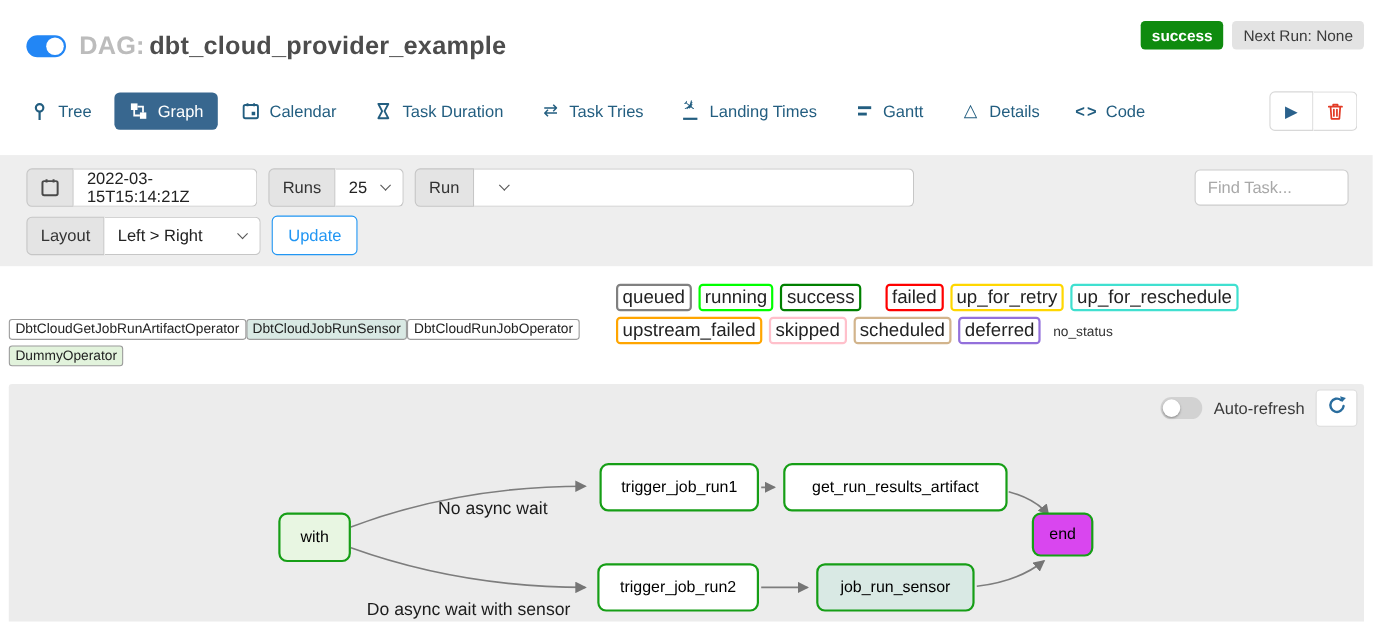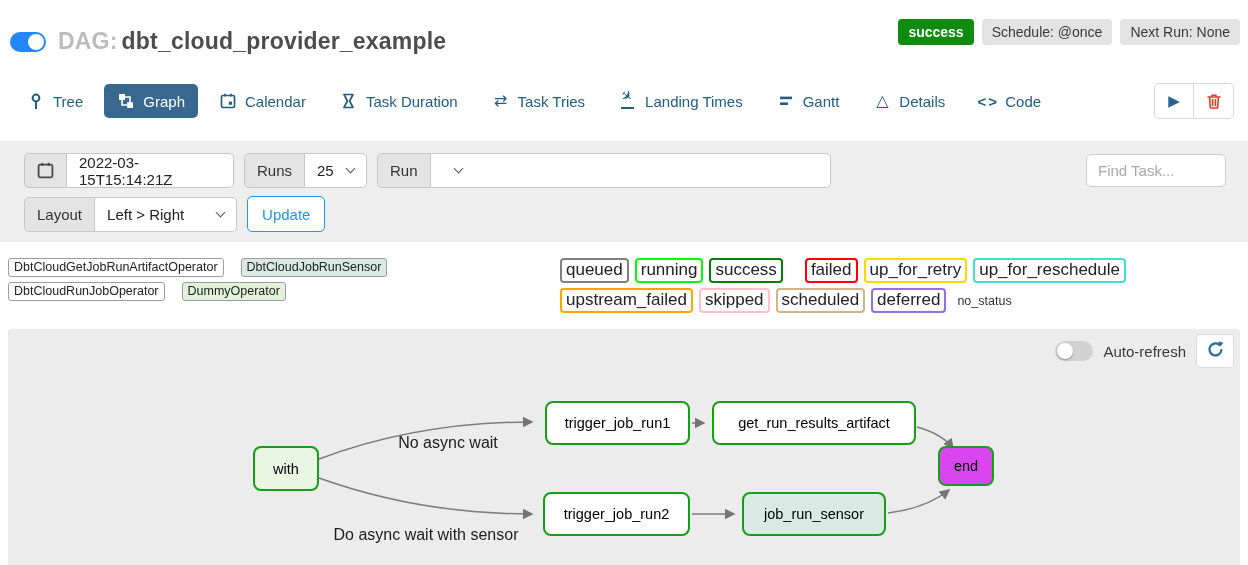--- a/index.html
+++ b/index.html
@@ -1,19 +1,19 @@
 <!DOCTYPE html>
 <html><head>
 <meta charset="utf-8">
 <style>
   * { box-sizing: border-box; margin: 0; padding: 0; }
   html,body { width:1248px; height:565px; background:#fff; font-family:"Liberation Sans",sans-serif; color:#333; overflow:hidden; }
 
   
-  .header { position:relative; padding:28px 8px 0 10px; display:flex; align-items:center; }
+  .header { position:relative; padding:28px 8px 0 24px; display:flex; align-items:center; }
   .dag-toggle { width:36px; height:20px; border-radius:10px; background:#2286f5; position:relative; flex:0 0 auto; cursor:pointer; }
   .dag-toggle .knob { position:absolute; right:2px; top:2px; width:16px; height:16px; border-radius:50%; background:#fff; }
   .dag-title { margin-left:12px; font-size:23px; font-weight:bold; color:#4d4d4d; letter-spacing:.2px; white-space:nowrap; }
   .dag-prefix { color:#bcbcbc; margin-right:4px; }
   .header-badges { position:absolute; top:19px; right:8px; display:flex; gap:8px; }
   .badge { font-size:14px; padding:5px 10px; border-radius:4px; background:#e3e3e3; color:#3a3a3a; white-space:nowrap; }
   .badge.success { color:#fff; font-weight:bold; }
 
   
   .tabs { display:flex; align-items:center; padding:0 8px 0 14px; margin-top:28px; gap:8px; }
@@ -37,21 +37,21 @@
   .date-field { width:167px; justify-content:center; }
   .runs-field { width:62px; justify-content:space-between; }
   .run-field { width:400px; justify-content:space-between; }
   .layout-field { width:142px; justify-content:space-between; }
   .find-task { margin-left:auto; margin-right:10px; width:140px; height:33px; border:1px solid #ccc; border-radius:5px; padding:0 11px; font-size:15px; font-family:"Liberation Sans",sans-serif; color:#333; background:#fff; }
   .find-task::placeholder { color:#a8a8a8; }
   .update-btn { height:36px; padding:0 14px; background:#fff; border:1.5px solid #2196f3; color:#2196f3; font-size:15px; border-radius:5px; font-family:"Liberation Sans",sans-serif; cursor:pointer; }
 
   
   .legend { padding:16px 8px 4px; display:flex; align-items:flex-start; }
-  .legend-operators { width:552px; display:flex; flex-wrap:wrap; gap:5px 17px; }
+  .legend-operators { width:552px; display:flex; flex-wrap:wrap; gap:5px 0;margin-top:32px; }
   .op-badge { border:1px solid #9c9c9c; border-radius:3px; padding:1px 5px 2px; font-size:12.5px; color:#222; background:#fff; white-space:nowrap; cursor:pointer; }
   .legend-statuses { flex:1; display:flex; flex-wrap:wrap; gap:5px 6px; align-items:center; }
   .status-badge { border:2px solid #808080; border-radius:4px; padding:0 4px 1px; font-size:17px; color:#222; background:#fff; white-space:nowrap; cursor:pointer; }
   .no-status { font-size:12.5px; color:#333; margin-left:5px; }
 
   
   .graph-panel { margin:12px 8px 0; background:#ececec; border-radius:3px; height:242px; position:relative; }
   .autorefresh { position:absolute; top:5px; right:6px; display:flex; align-items:center; gap:10px; z-index:3; }
   .ar-toggle { width:38px; height:20px; border-radius:10px; background:#d2d2d2; position:relative; cursor:pointer; }
   .ar-knob { position:absolute; left:2px; top:2px; width:16px; height:16px; border-radius:50%; background:#fff; box-shadow:0 1px 2px rgba(0,0,0,.35); }
@@ -71,21 +71,20 @@
 
 <div class="header">
   <div class="dag-toggle" style="background: rgb(34, 134, 245);">
     <div class="knob"></div>
   </div>
   <div class="dag-title">
     <span class="dag-prefix">DAG:</span><span>dbt_cloud_provider_example</span>
   </div>
   <div class="header-badges">
     <span class="badge success" style="background: rgb(15, 139, 15);">success</span>
-    <span class="badge">Schedule: @once</span>
     <span class="badge">Next Run: None</span>
   </div>
 </div>
 
 <div class="tabs">
   <div class="tab">
     <span class="ticon">
       <svg width="16" height="17" viewBox="0 0 16 17">
           <circle cx="8" cy="5" r="3.4" fill="none" stroke="currentColor" stroke-width="2"></circle>
           <line x1="8" y1="8.6" x2="8" y2="16" stroke="currentColor" stroke-width="2"></line>

